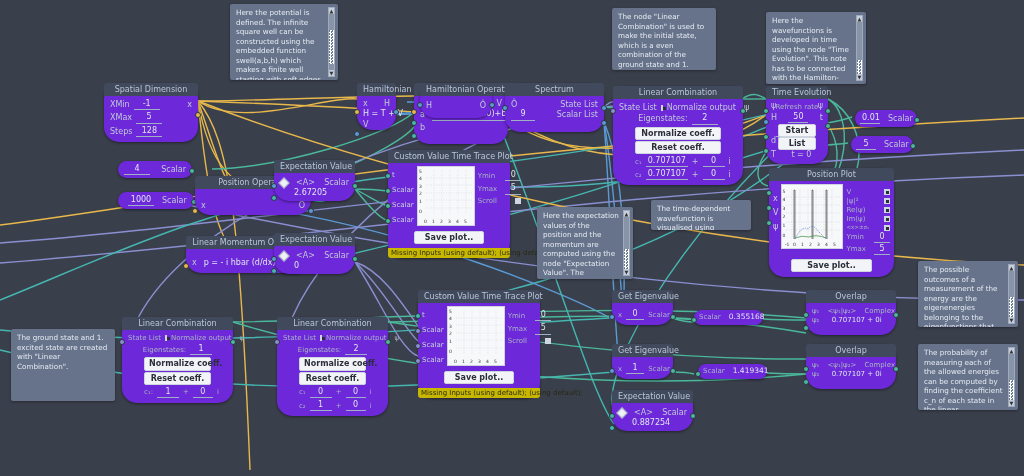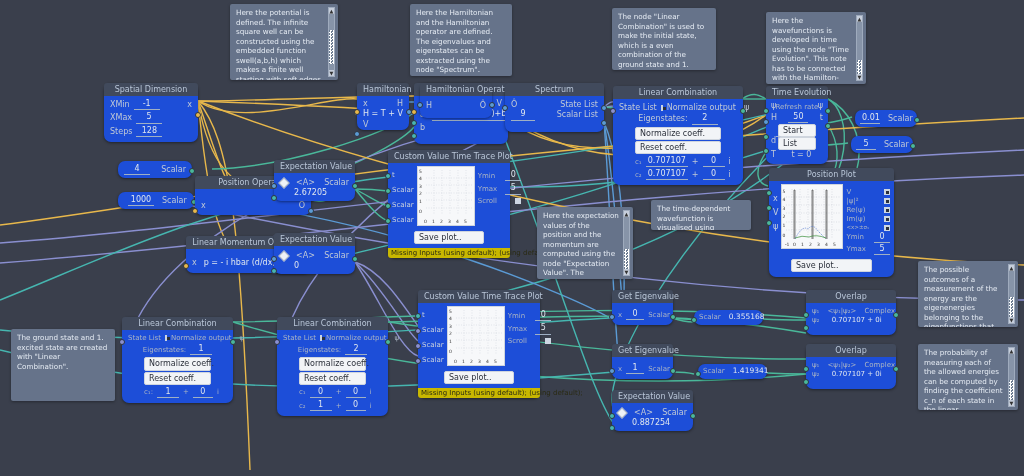--- a/index.html
+++ b/index.html
@@ -9,22 +9,22 @@
     font-family:"DejaVu Sans", sans-serif;
     color:#c9d1de;
     position:relative;
   }
   #canvas { position:absolute; inset:0; width:1024px; height:476px; }
   svg.wires { position:absolute; inset:0; width:1024px; height:476px; pointer-events:none; }
 
   
   .node {
     position:absolute;
-    background:#1d4ed8;
-    border-radius:7px;
+    background:#6d28d9;
+    border-radius:15px;
     box-shadow:0 1px 3px rgba(0,0,0,.45);
     font-size:8px;
     line-height:1.15;
     color:#c9d1de;
     z-index:5;
   }
   .node .hdr {
     background:#414a5c;
     color:#b9c6d8;
     text-align:center;
@@ -64,28 +64,29 @@
     color:#dfe6ef;
     font-size:8px;
     padding:0 2px 1px;
   }
   .field.wide { min-width:46px; }
   .field.nb { border-bottom:none; }
 
   .btn {
     background:#f2f4f7;
     color:#2a2f3a;
-    text-align:left;
+    text-align:center;
     font-size:8px;
     border-radius:2px;
     padding:1px 4px;
     margin:2px 0;
     border:1px solid #cfd5de;
     cursor:pointer;
     white-space:nowrap;
+    font-weight:bold;
   }
   .chk {
     display:inline-block;
     width:6px;height:6px;
     border:1px solid #cdd6e2;
     background:#cdd6e2;
     position:relative;
     top:0px;
   }
   .chk.on::after{
@@ -245,23 +246,20 @@
 
 <div class="note" style="left:230px;top:4px;width:108px;height:76px;">
   <span>Here the potential is defined. The infinite square well can be constructed using the embedded function swell(a,b,h) which makes a finite well starting with soft edges  in a and</span>
   <div class="scrollbar">
     <div class="ar">▲</div>
     <div class="thumb" style="top:22px;height:34px;"></div>
     <div class="ar bot">▼</div>
   </div>
 </div>
 
-<div class="note nosb" style="left:410px;top:4px;width:102px;height:72px;">
-  <span>Here the Hamiltonian and the Hamiltonian operator are defined. The eigenvalues and eigenstates can be exstracted using the node "Spectrum".</span>
-</div>
 
 <div class="note nosb" style="left:612px;top:8px;width:104px;height:62px;">
   <span>The node "Linear Combination" is used to make the initial state, which is a even combination of the ground state and 1. excited state.</span>
 </div>
 
 <div class="note" style="left:766px;top:12px;width:100px;height:72px;">
   <span>Here the wavefunctions is developed in time using the node "Time Evolution". This note has to be connected with the Hamilton-operator and a time step in which to animate.</span>
   <div class="scrollbar">
     <div class="ar">▲</div>
     <div class="thumb" style="top:44px;height:14px;"></div>
@@ -466,21 +464,21 @@
         </div>
     <div class="row" style="margin-top:1px;padding-left:14px;">
           <span class="val">0.887254</span>
         </div>
   </div>
   <span class="port teal l" style="top:23px;"></span>
   <span class="port teal l" style="top:35px;"></span>
   <span class="port r" style="top:23px;"></span>
 </div>
 
-<div class="node" style="left:357px;top:83px;width:52px;">
+<div class="node" style="left:357px;top:83px;width:39px;">
   <div class="hdr">Hamiltonian</div>
   <div class="body" style="height:34px;">
     <div class="row">
           <span class="lbl">x</span>
           <span class="spacer"></span>
           <span class="lbl">H</span>
         </div>
     <div class="row" style="margin-top:1px;">
           <span class="formula">H = T + V</span>
         </div>

